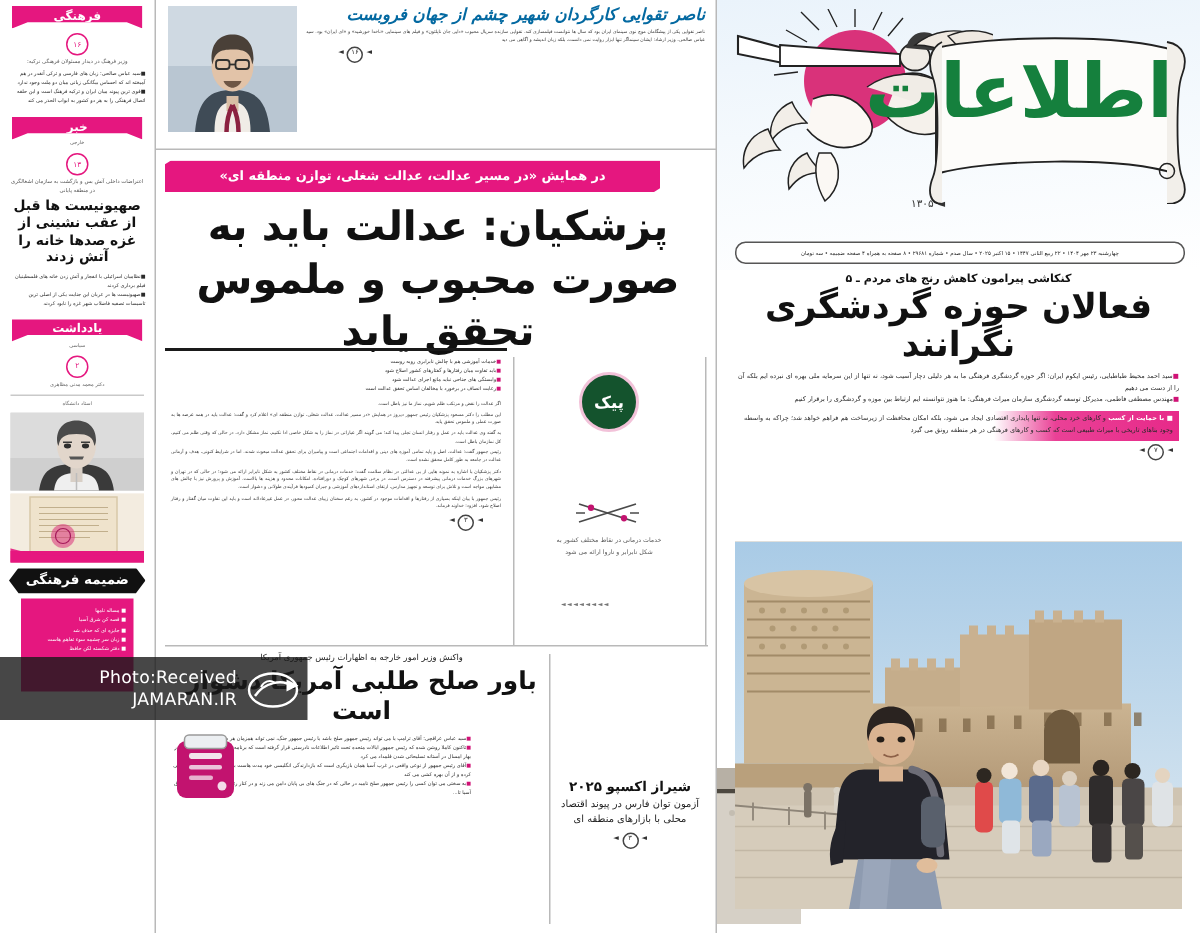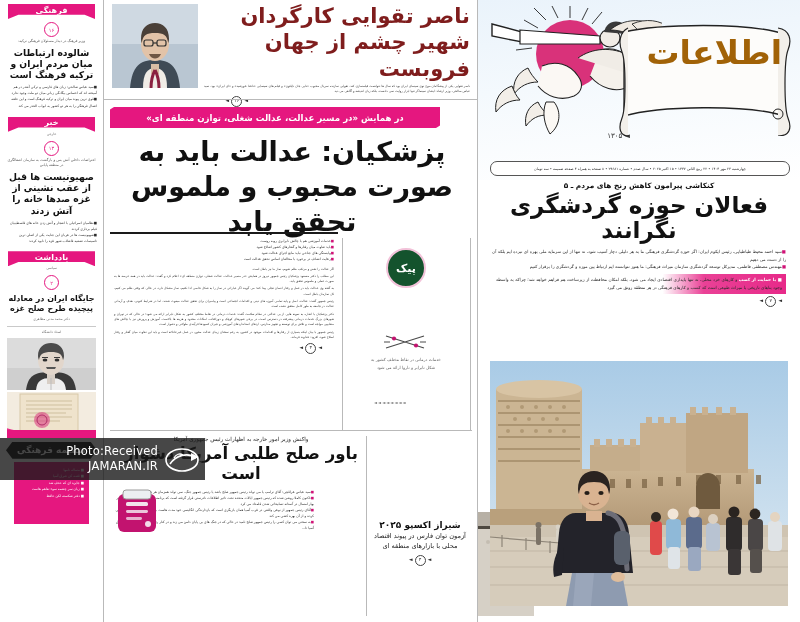--- a/index.html
+++ b/index.html
@@ -73,21 +73,21 @@
   .masthead{position:absolute;left:478px;top:0;width:322px;height:180px;overflow:hidden;}
   .mh-sky{position:absolute;inset:0;background:linear-gradient(175deg,#eaf3fb 0%,#f4f9fd 45%,#ffffff 100%);}
   .mh-dateline{
     position:absolute;left:12px;top:161px;width:298px;height:13px;
     border:1px solid #555;border-radius:7px;background:#fff;
     display:flex;align-items:center;justify-content:center;
     direction:rtl;font-size:3.6px;color:#222;letter-spacing:.01em;white-space:nowrap;
   }
   .mh-title{
     position:absolute;right:18px;top:36px;
-    font-size:33px;font-weight:700;color:#a16207;direction:rtl;
+    font-size:50px;font-weight:700;color:#15803d;direction:rtl;
     letter-spacing:-1px;line-height:1;
   }
   .mh-year{position:absolute;right:170px;top:132px;font-size:7px;color:#333;direction:rtl;}
 
   
   .rcol{position:absolute;left:478px;top:164px;width:322px;height:442px;margin-top:13px;}
   .rc-kicker{direction:rtl;text-align:center;font-size:7.4px;color:#111;font-weight:700;padding:4px 10px 0 10px;}
   .rc-head{
     direction:rtl;text-align:center;font-size:23px;font-weight:700;color:#111;
     padding:3px 8px 4px 8px;letter-spacing:-.5px;line-height:1.1;
@@ -100,22 +100,22 @@
   .jump{direction:rtl;text-align:right;font-size:5px;color:#333;padding:1px 16px 0 0;}
   .jump .pg{
     display:inline-block;border:1px solid #444;border-radius:50%;
     width:9px;height:9px;line-height:8px;text-align:center;font-size:4.6px;margin:0 2px;
   }
   .rc-photo{position:absolute;left:12px;top:184px;width:298px;height:245px;overflow:hidden;background:#cfc6b5;}
 
   
   .ctop{position:absolute;left:104px;top:0;width:374px;height:100px;}
   .ct-head{
-    direction:rtl;text-align:right;font-size:21px;font-weight:700;color:#7f1d1d;
-    line-height:1.25;padding:3px 8px 0 100px;letter-spacing:-.3px;
+    direction:rtl;text-align:right;font-size:11px;font-weight:700;color:#0369a1;
+    line-height:1.25;padding:3px 8px 0 100px;letter-spacing:-.3px;font-style:italic;
   }
   .ct-body{padding:2px 8px 0 100px;}
   .ct-photo{position:absolute;left:8px;top:4px;width:86px;height:84px;overflow:hidden;background:#b9c7d2;}
 
   
   .banner{
     position:absolute;left:110px;top:107px;width:330px;height:21px;background:#e5177f;
     clip-path:polygon(0 12%,4px 0,100% 0,100% 88%,calc(100% - 4px) 100%,0 100%);
     display:flex;align-items:center;justify-content:center;
   }
@@ -163,21 +163,20 @@
 
 <div class="page">
 
   <div class="sidebar">
 
     <div class="sb-ribbon">
       <span>فرهنگی</span>
     </div>
     <div class="sb-num">۱۶</div>
     <div class="sb-kicker">وزیر فرهنگ در دیدار مسئولان فرهنگی ترکیه:</div>
-    <div class="sb-head">شالوده ارتباطات میان مردم ایران و ترکیه فرهنگ است</div>
     <div class="sb-bullets">
       <div class="bullet-line">■<span>سید عباس صالحی: زبان های فارسی و ترکی آنقدر در هم آمیخته اند که احساس بیگانگی زبانی میان دو ملت وجود ندارد</span></div>
       <div class="bullet-line">■<span>قوی ترین پیوند میان ایران و ترکیه فرهنگ است و این حلقه اتصال فرهنگی را به هر دو کشور به ابواب الحذر می کند</span></div>
     </div>
 
     <div style="height:4px"></div>
     <div class="sb-ribbon">
       <span>خبر</span>
     </div>
     <div class="sb-sub">خارجی</div>
@@ -188,21 +187,20 @@
       <div class="bullet-line">■<span>نظامیان اسرائیلی با انفجار و آتش زدن خانه های فلسطینیان فیلم برداری کردند</span></div>
       <div class="bullet-line">■<span>صهیونیست ها در عربان این جنایت یکی از اصلی ترین تاسیسات تصفیه فاضلاب شهر غزه را نابود کردند</span></div>
     </div>
 
     <div style="height:3px"></div>
     <div class="sb-ribbon">
       <span>یادداشت</span>
     </div>
     <div class="sb-sub">سیاسی</div>
     <div class="sb-num">۲</div>
-    <div class="sb-head sm">جایگاه ایران در معادله پیچیده طرح صلح غزه</div>
     <div class="sb-sub">دکتر محمد مدنی مظاهری</div>
     <div class="sb-rule"></div>
     <div class="sb-sub">استاد دانشگاه</div>
 
     <div class="sb-photo">
       <svg viewBox="0 0 90 52" width="90" height="52" preserveAspectRatio="xMidYMid slice">
         <rect width="90" height="52" fill="#dcdcdc"></rect>
         <rect y="30" width="90" height="22" fill="#cfcfcf"></rect>
         <path d="M20 52c2-14 8-18 25-18s23 4 25 18z" fill="#3a3a3a"></path>
         <path d="M30 52c1-9 5-12 15-12s14 3 15 12z" fill="#efefef"></path>

